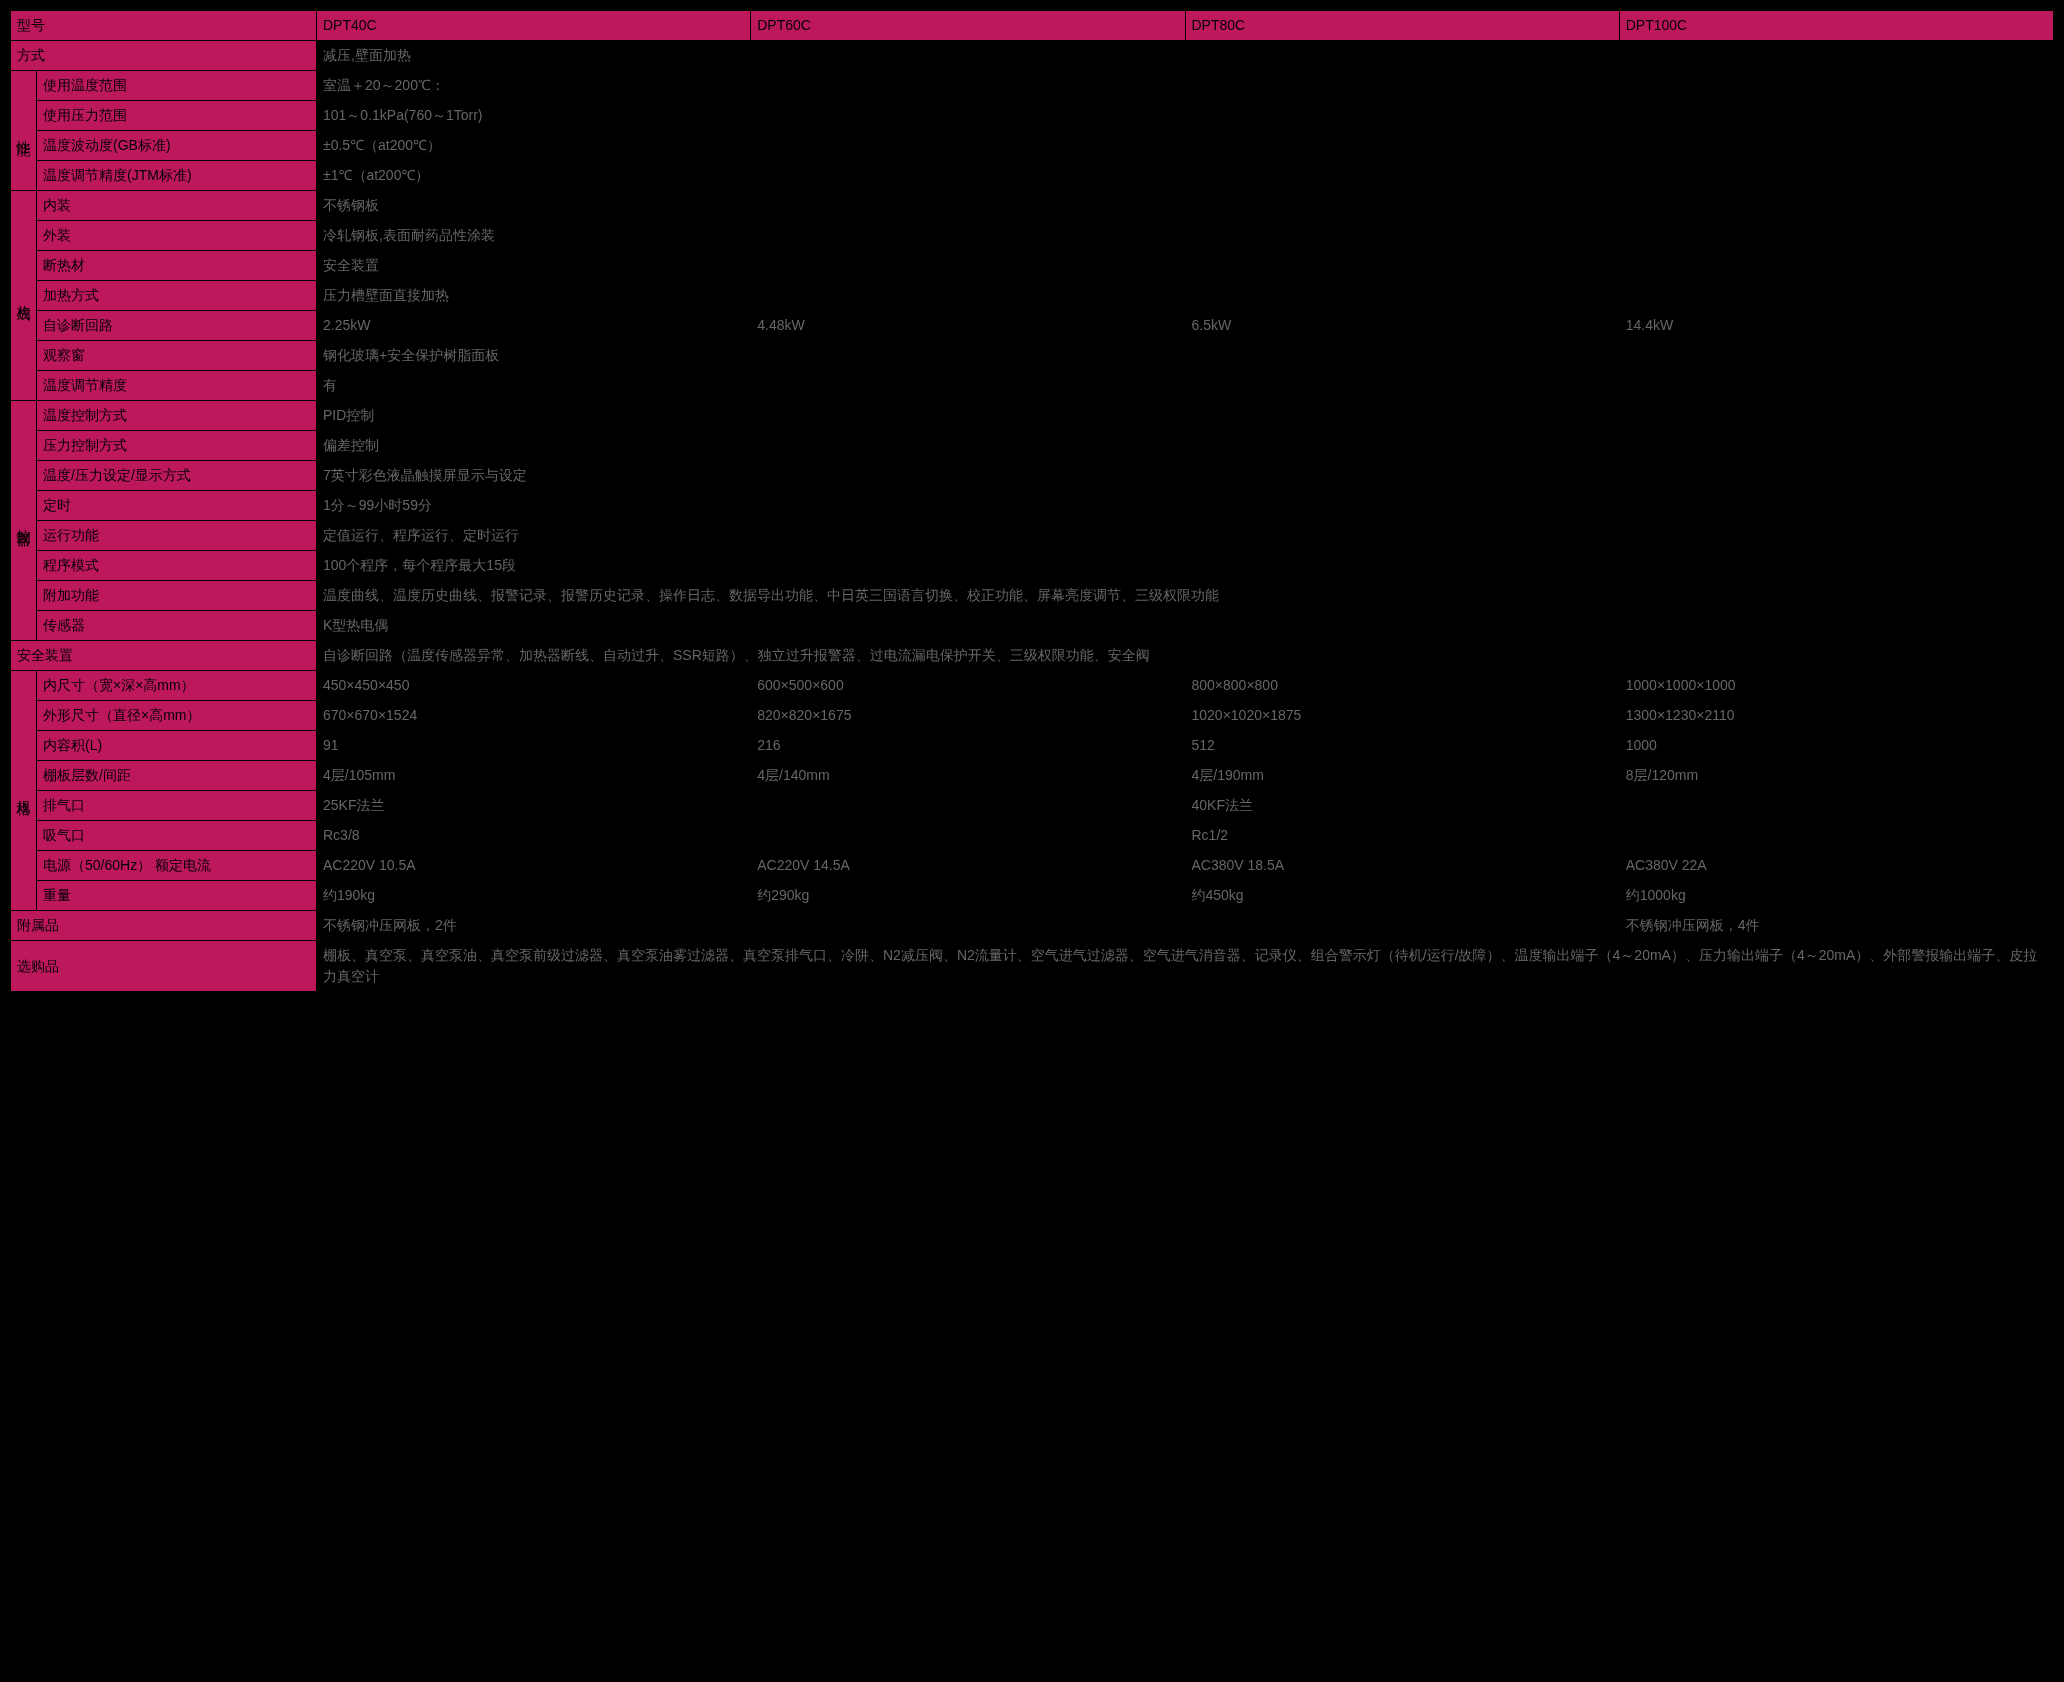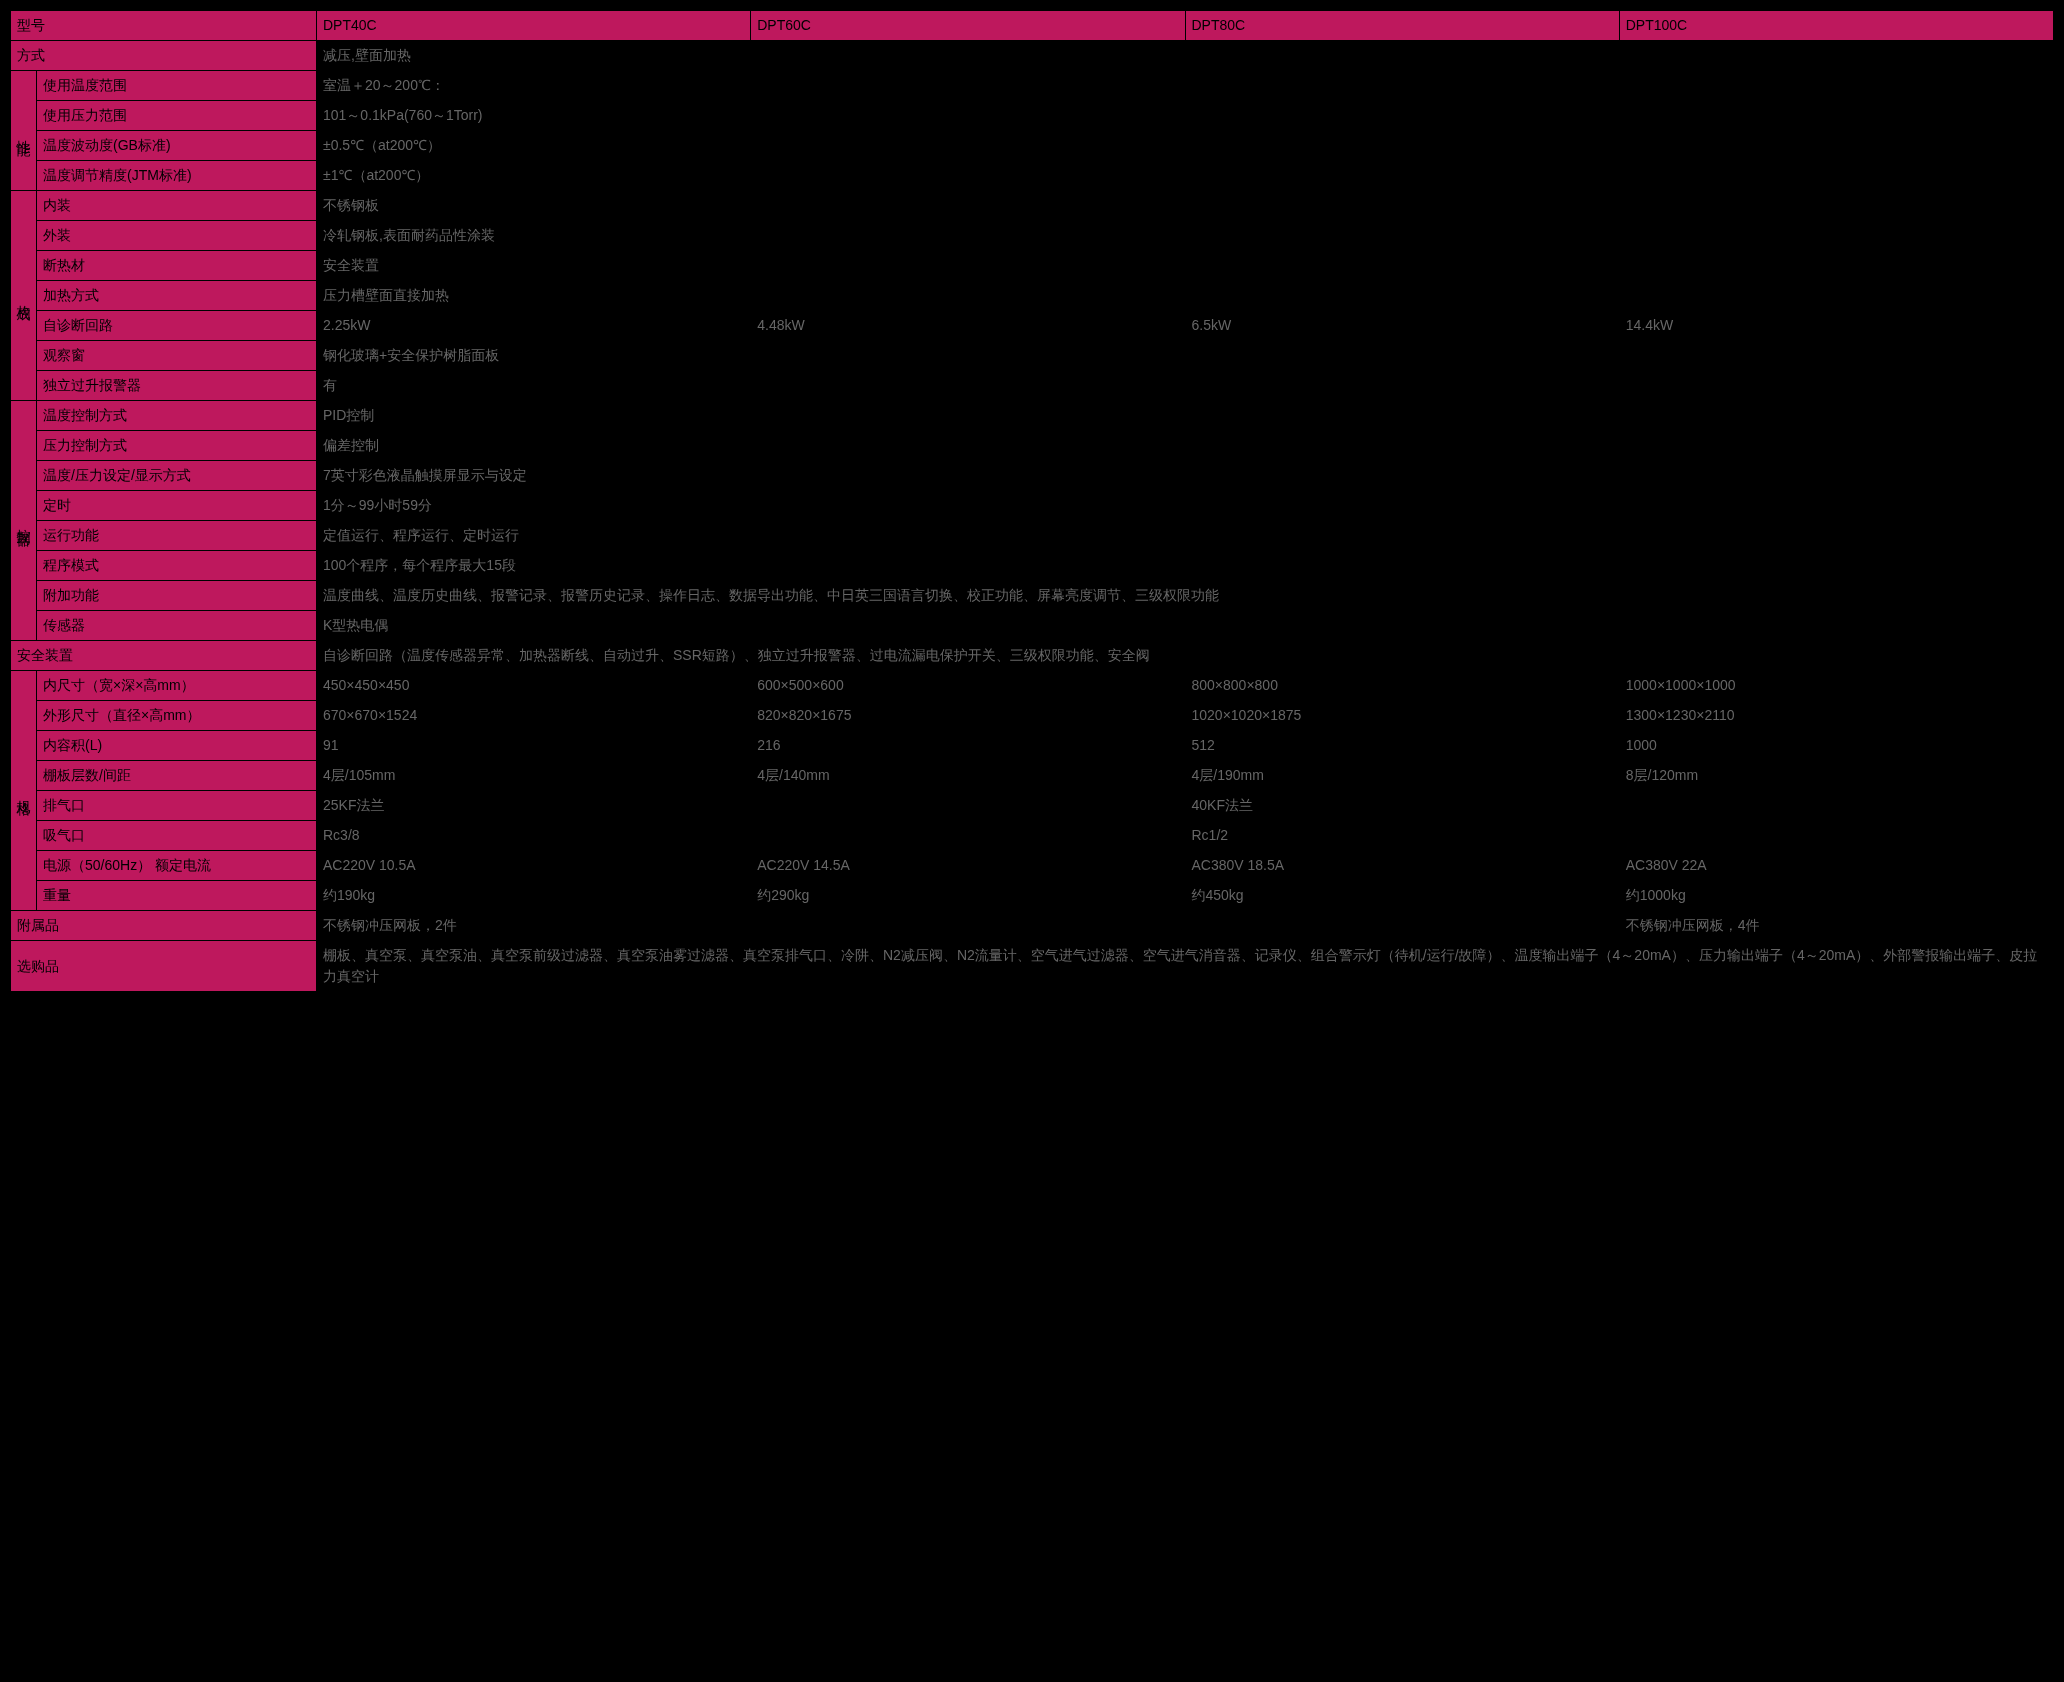--- a/index.html
+++ b/index.html
@@ -106,21 +106,21 @@
         <td class="val">2.25kW</td>
         <td class="val">4.48kW</td>
         <td class="val">6.5kW</td>
         <td class="val">14.4kW</td>
       </tr>
   <tr>
         <td class="hdr">观察窗</td>
         <td class="val" colspan="4">钢化玻璃+安全保护树脂面板</td>
       </tr>
   <tr>
-        <td class="hdr">独立过升报警器</td>
+        <td class="hdr">温度调节精度</td>
         <td class="val" colspan="4">有</td>
       </tr>
 
   <tr>
         <td class="hdr vcell" rowspan="8">控制器</td>
         <td class="hdr">温度控制方式</td>
         <td class="val" colspan="4">PID控制</td>
       </tr>
   <tr>
         <td class="hdr">压力控制方式</td>

